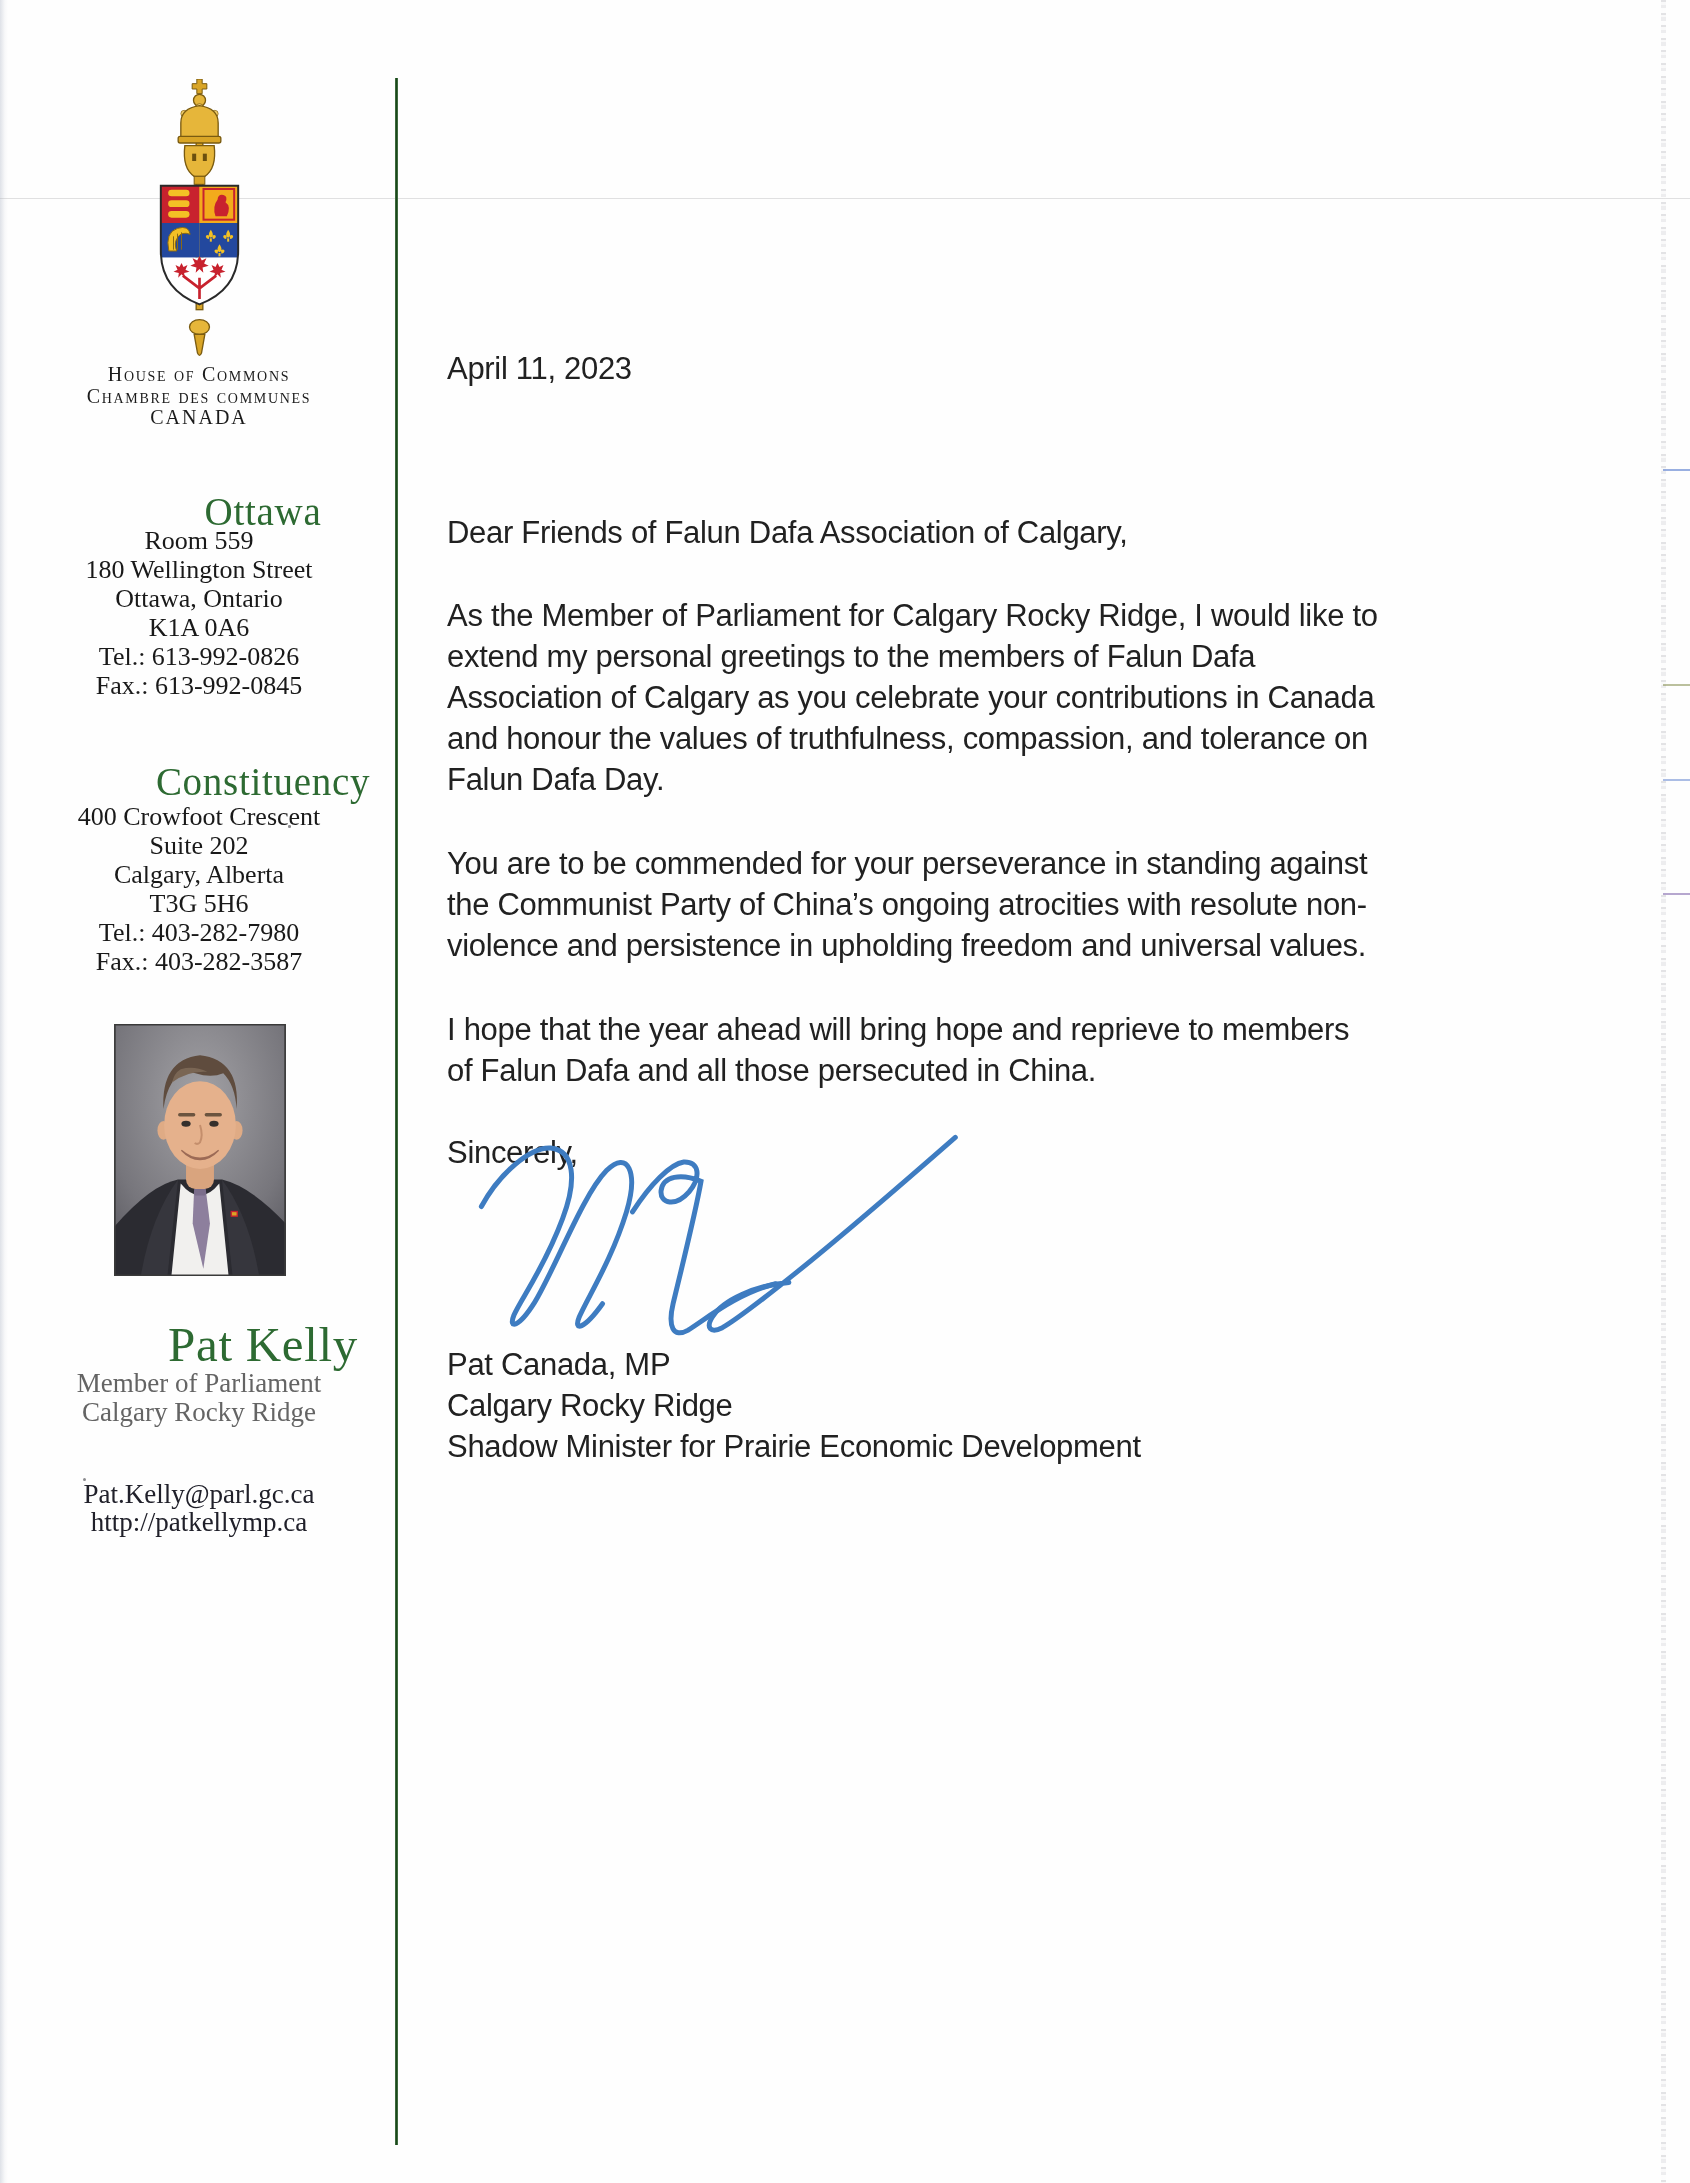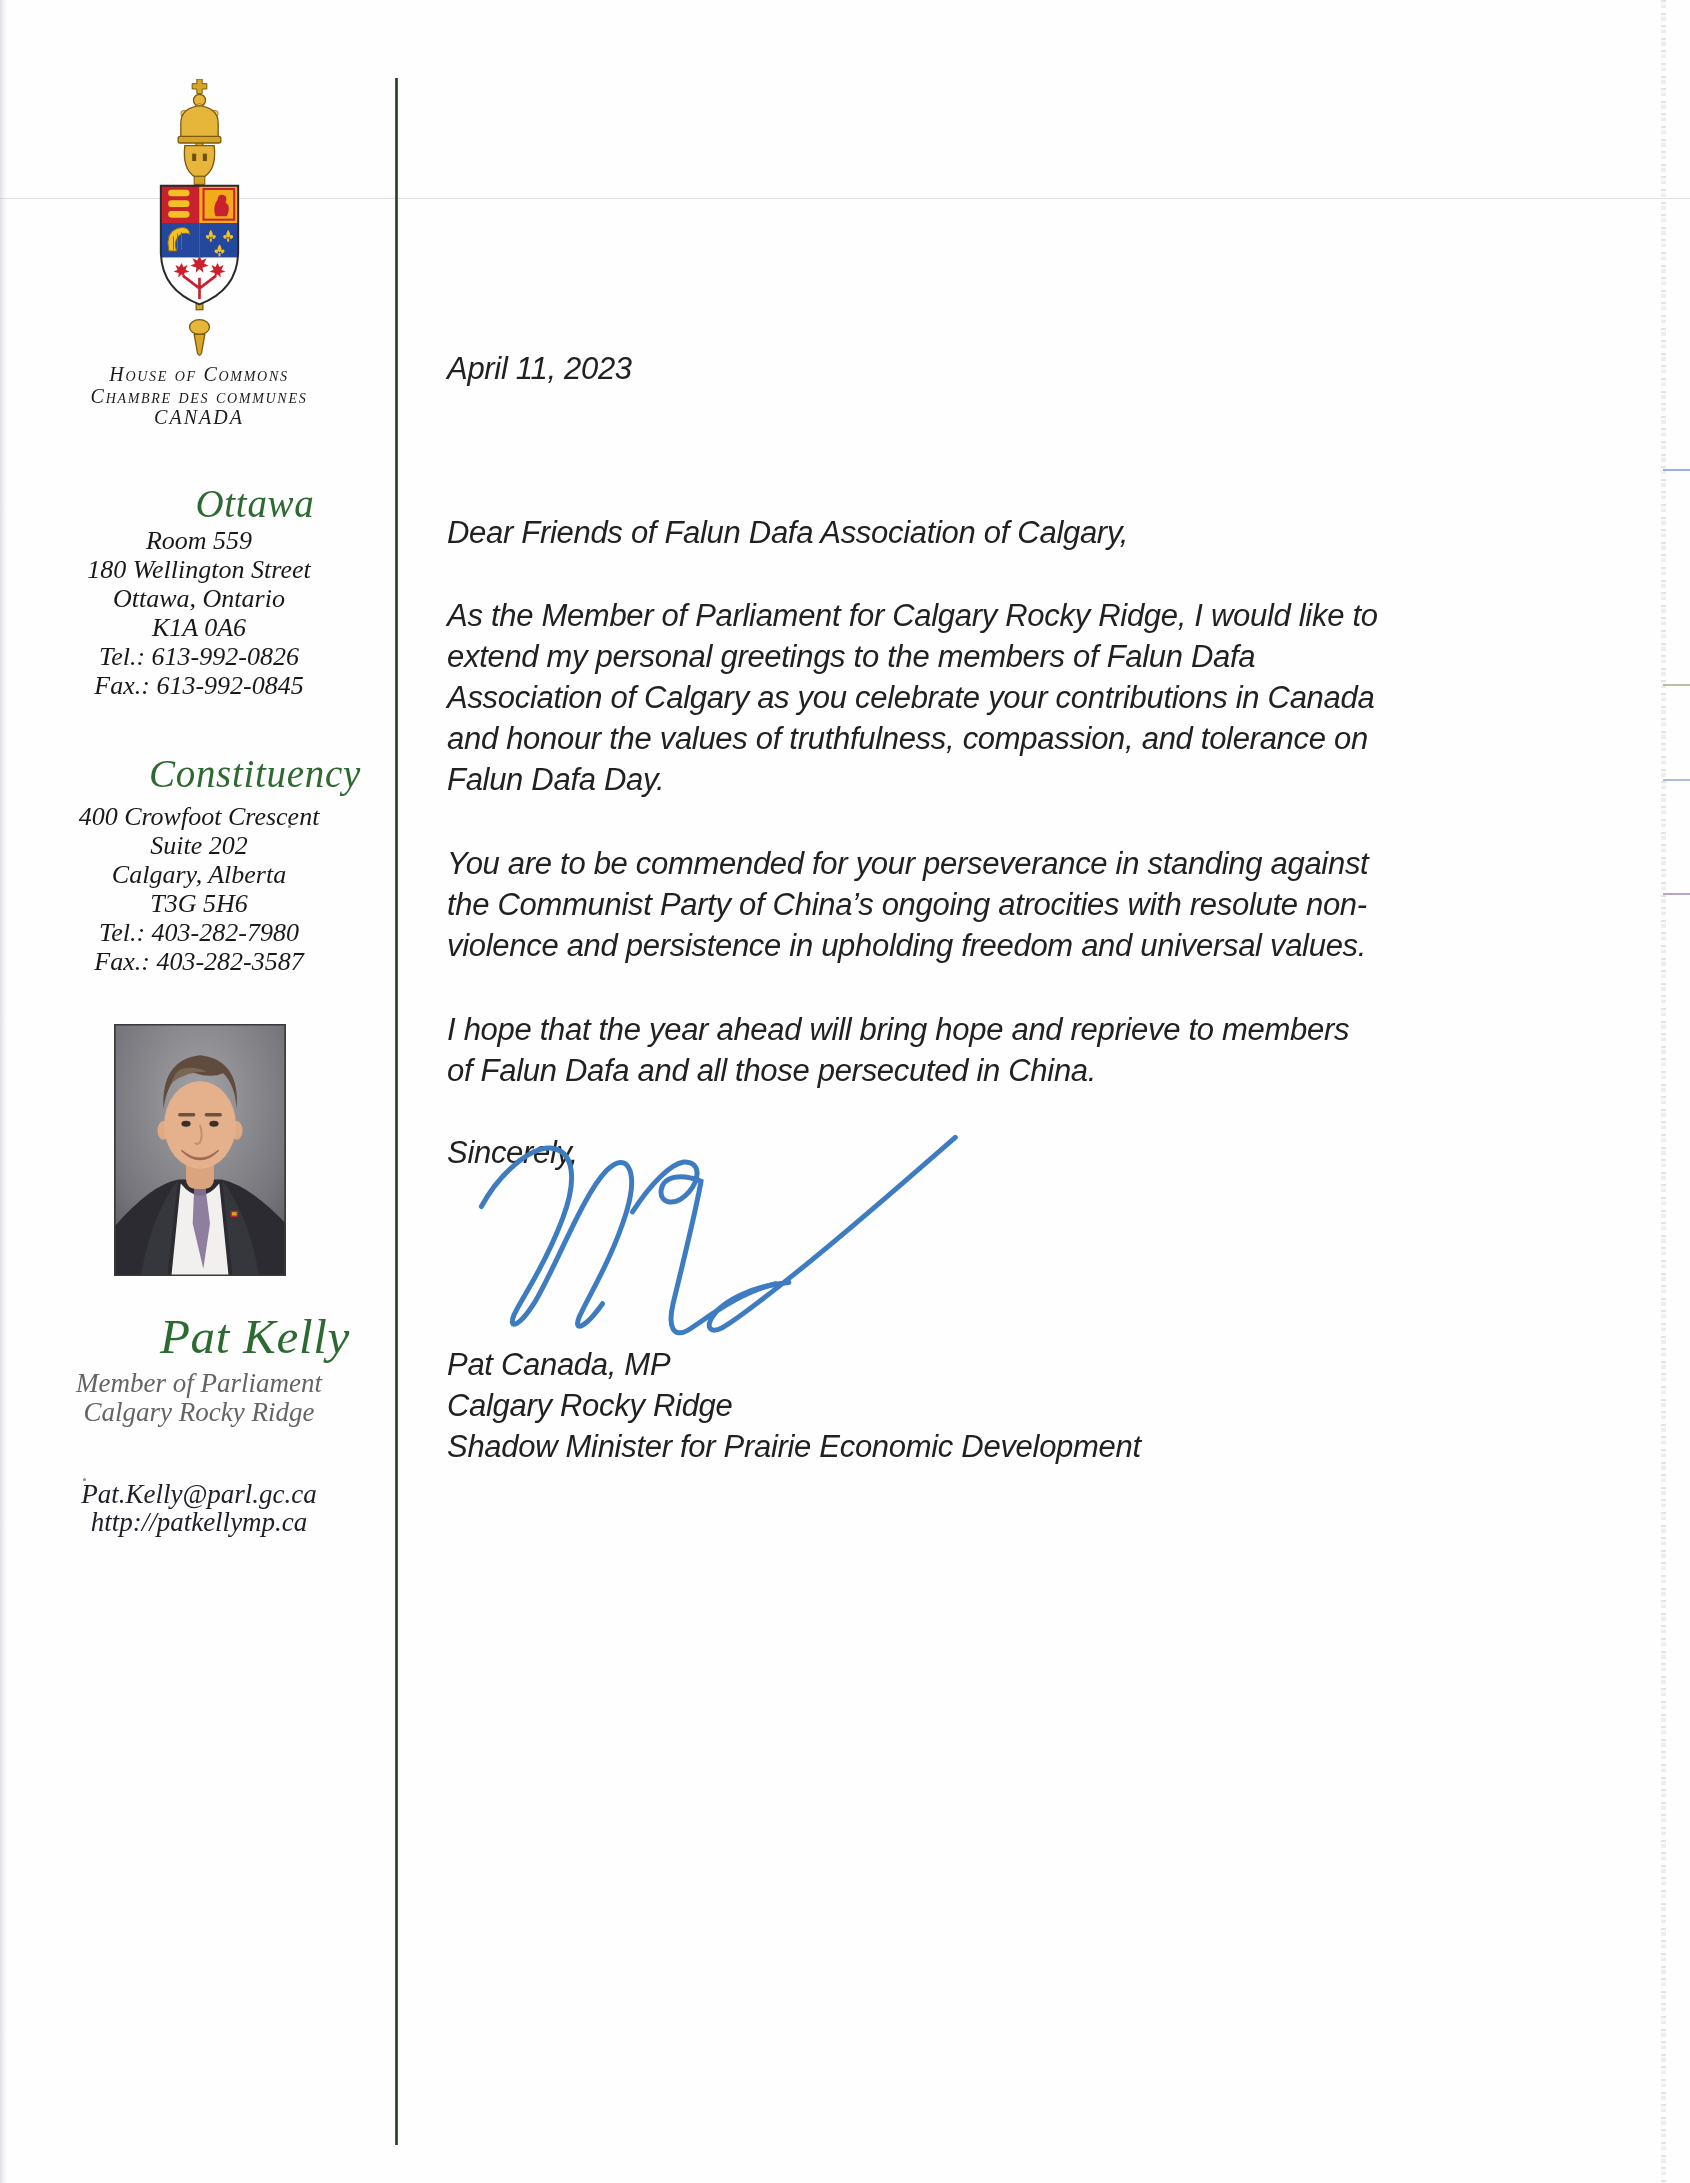--- a/index.html
+++ b/index.html
@@ -4,21 +4,20 @@
 <style>
   html,body{margin:0;padding:0;}
   body{background:#ffffff;}
   .page{
     position:relative;
     width:1691px;height:2183px;
     background:#fefefe;
     overflow:hidden;
     font-family:"Liberation Serif", serif;
     color:#1c1c1c;
-    font-style:italic;
   }
 
   
   .artifact{position:absolute;pointer-events:none;}
   .edge-left{left:0;top:0;width:8px;height:2183px;
     background:linear-gradient(to right, rgba(150,160,180,0.30), rgba(200,205,215,0.12) 60%, transparent);}
   .hline{left:0;top:198px;width:1691px;height:1.3px;background:rgba(175,175,180,0.38);}
   .edge-right{left:1661px;top:0;width:5.3px;height:2183px;
     background:repeating-linear-gradient(to bottom,
       rgba(130,130,140,0.22) 0 2px, rgba(205,205,210,0.10) 2px 4.7px,
@@ -39,21 +38,21 @@
   }
 
   
   .side{position:absolute;left:0;width:398px;text-align:center;}
   .crest{position:absolute;left:146px;top:79px;width:107px;height:280px;}
   .org-line{line-height:22px;font-size:20px;letter-spacing:1.7px;color:#1b1b1b;}
   .smallcaps{font-variant:small-caps;}
   .org1{top:363px;}
   .org2{top:385px;}
   .org3{top:406px;letter-spacing:2px;}
-  .green-head{color:#2d6a32;font-weight:normal;margin:8px;padding-left:48px;}
+  .green-head{color:#2d6a32;font-weight:normal;margin:16px;padding-left:48px;}
   .head-ottawa{top:473px;font-size:39px;letter-spacing:0.7px;}
   .head-constituency{top:743px;font-size:39px;letter-spacing:0.7px;}
   .addr{font-size:26px;line-height:29px;white-space:pre-line;color:#191919;}
   .addr-ottawa{top:526px;}
   .addr-constituency{top:802px;}
   .portrait{position:absolute;left:114px;top:1024px;width:172px;height:252px;}
   .member-name{top:1300px;font-size:49px;letter-spacing:0.7px;}
   .member-title{top:1369px;font-size:27px;line-height:29px;white-space:pre-line;color:#646464;}
   .contact{top:1480px;font-size:27px;line-height:28px;white-space:pre-line;color:#20202a;}
 

